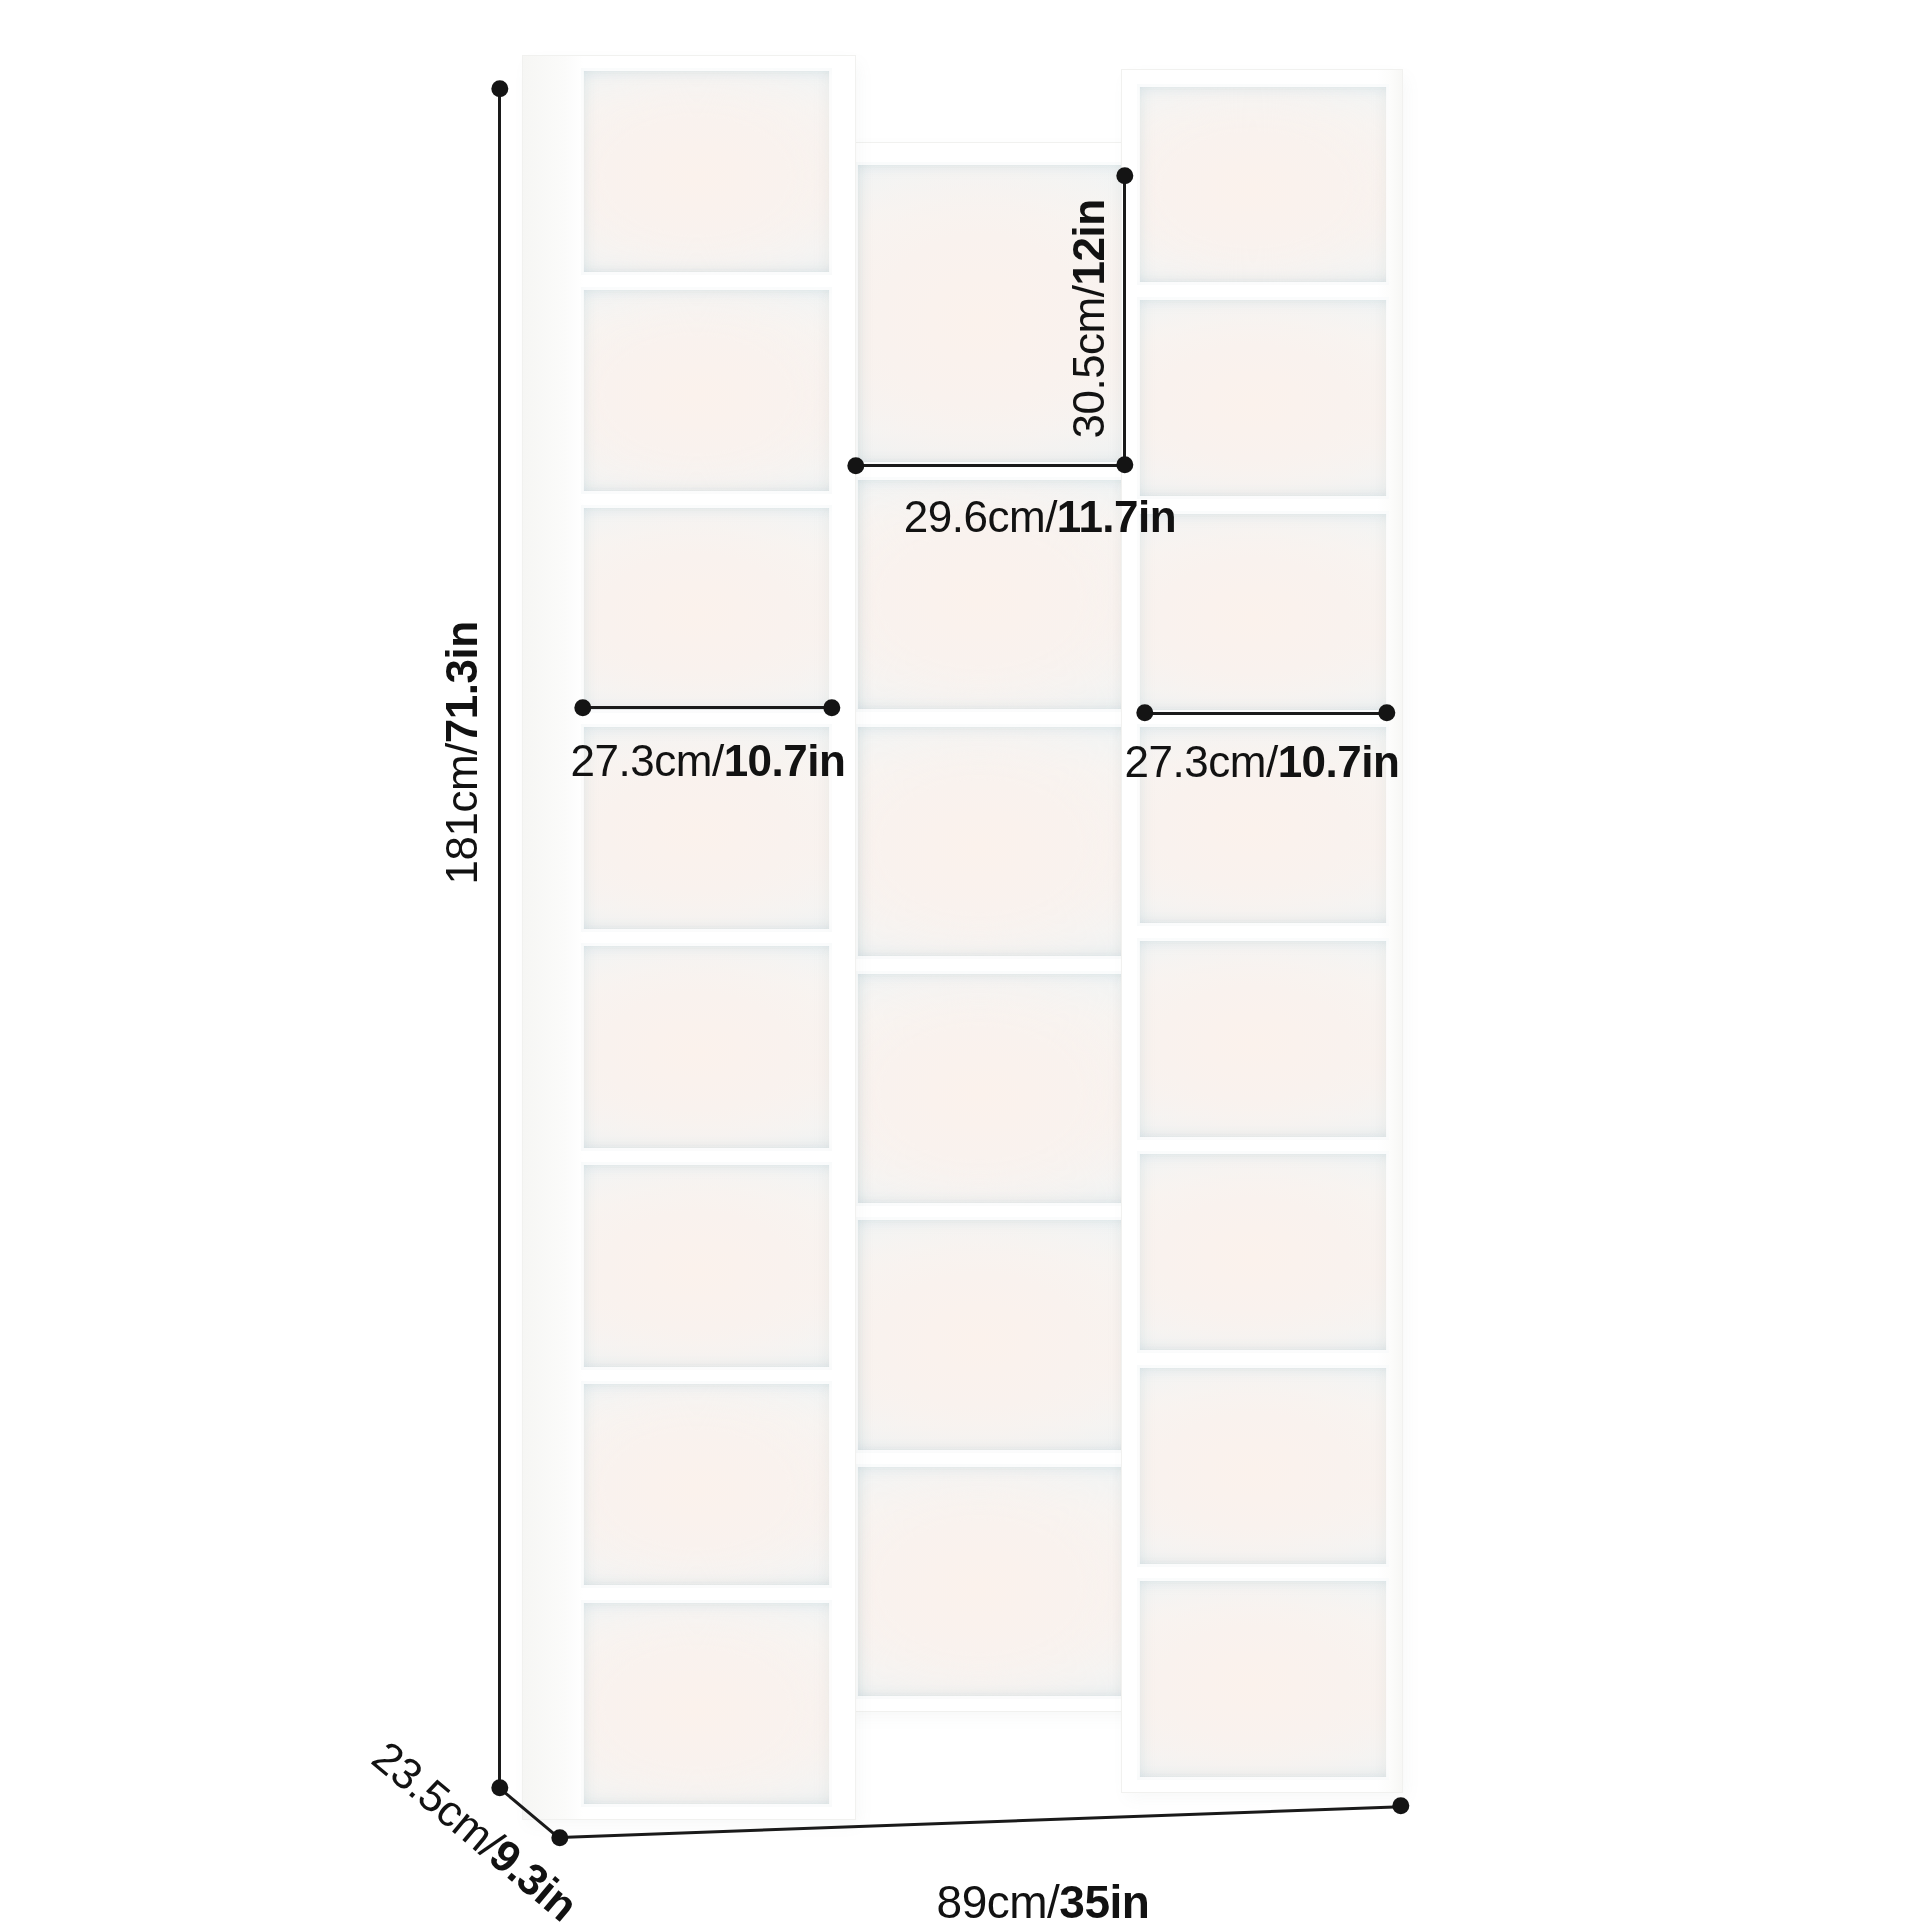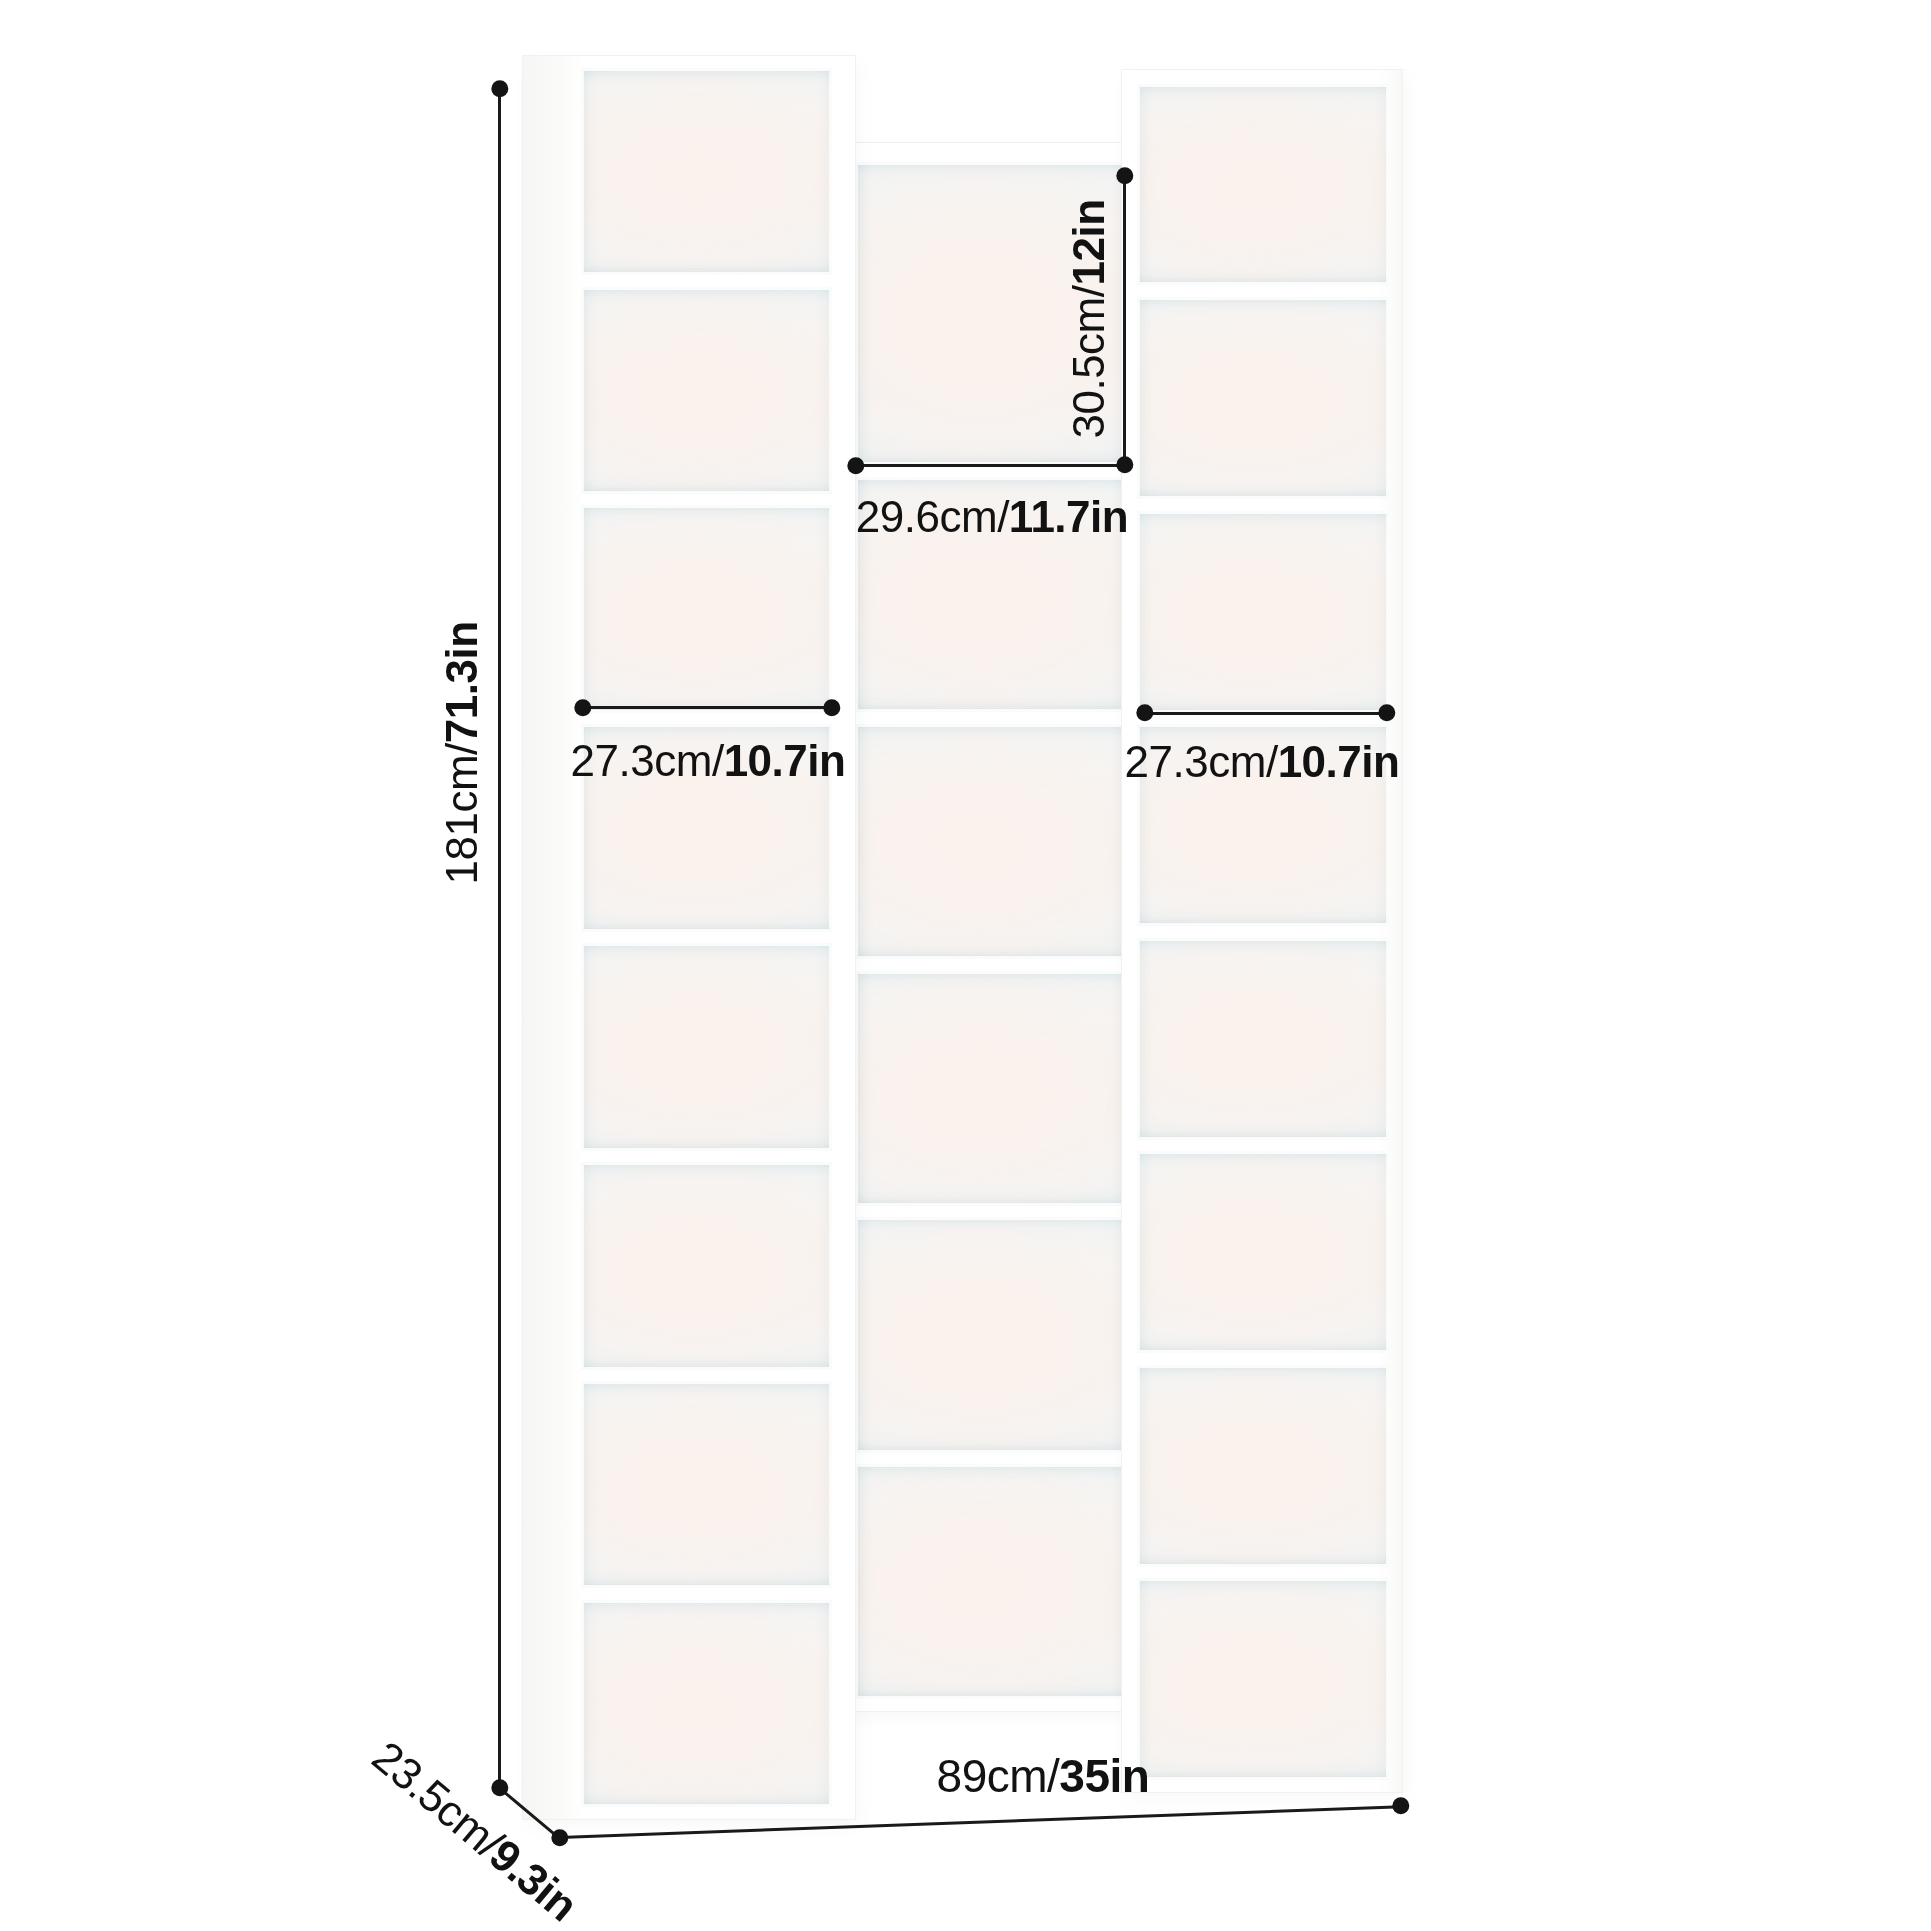--- a/index.html
+++ b/index.html
@@ -125,34 +125,34 @@
   </div>
 
   <div class="dim-line slant" style="left:500px; top:1787px; width:78px; transform:rotate(40deg);"></div>
   <div class="dot" style="left:560px; top:1838px;"></div>
   <div class="dim-label rot-diag" style="left:475px; top:1831px;">
     <span>23.5cm/</span><span class="b">9.3in</span>
   </div>
 
   <div class="dim-line slant" style="left:560px; top:1836px; width:842px; transform:rotate(-2.1deg);"></div>
   <div class="dot" style="left:1401px; top:1806px;"></div>
-  <div class="dim-label big" style="left:1043px; top:1776px;">
+  <div class="dim-label big" style="left:1043px; top:1902px;">
     <span>89cm/</span><span class="b">35in</span>
   </div>
 
   <div class="dim-line v" style="left:1123px; top:176px; height:290px;"></div>
   <div class="dot" style="left:1125px; top:176px;"></div>
   <div class="dot" style="left:1125px; top:465px;"></div>
   <div class="dim-label rot-ccw" style="left:1089px; top:319px;">
     <span>30.5cm/</span><span class="b">12in</span>
   </div>
 
   <div class="dim-line h" style="left:856px; top:464px; width:268px;"></div>
   <div class="dot" style="left:856px; top:466px;"></div>
-  <div class="dim-label" style="left:992px; top:517px;">
+  <div class="dim-label" style="left:1040px; top:517px;">
     <span>29.6cm/</span><span class="b">11.7in</span>
   </div>
 
   <div class="dim-line h" style="left:583px; top:706px; width:249px;"></div>
   <div class="dot" style="left:583px; top:708px;"></div>
   <div class="dot" style="left:832px; top:708px;"></div>
   <div class="dim-label" style="left:708px; top:761px;">
     <span>27.3cm/</span><span class="b">10.7in</span>
   </div>
 

